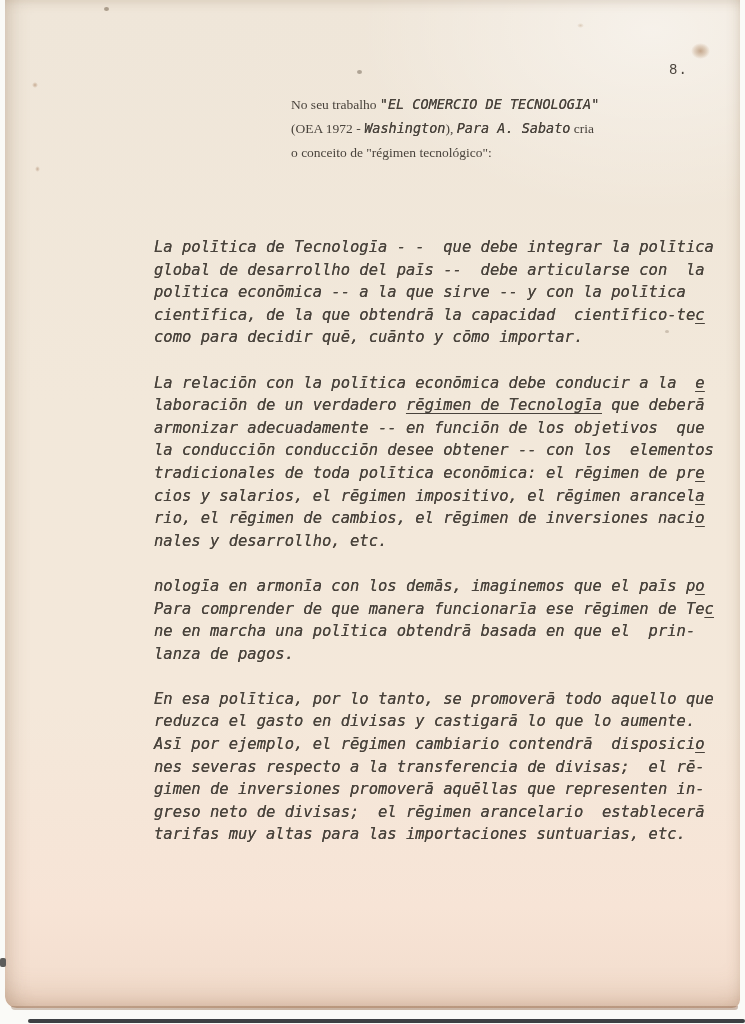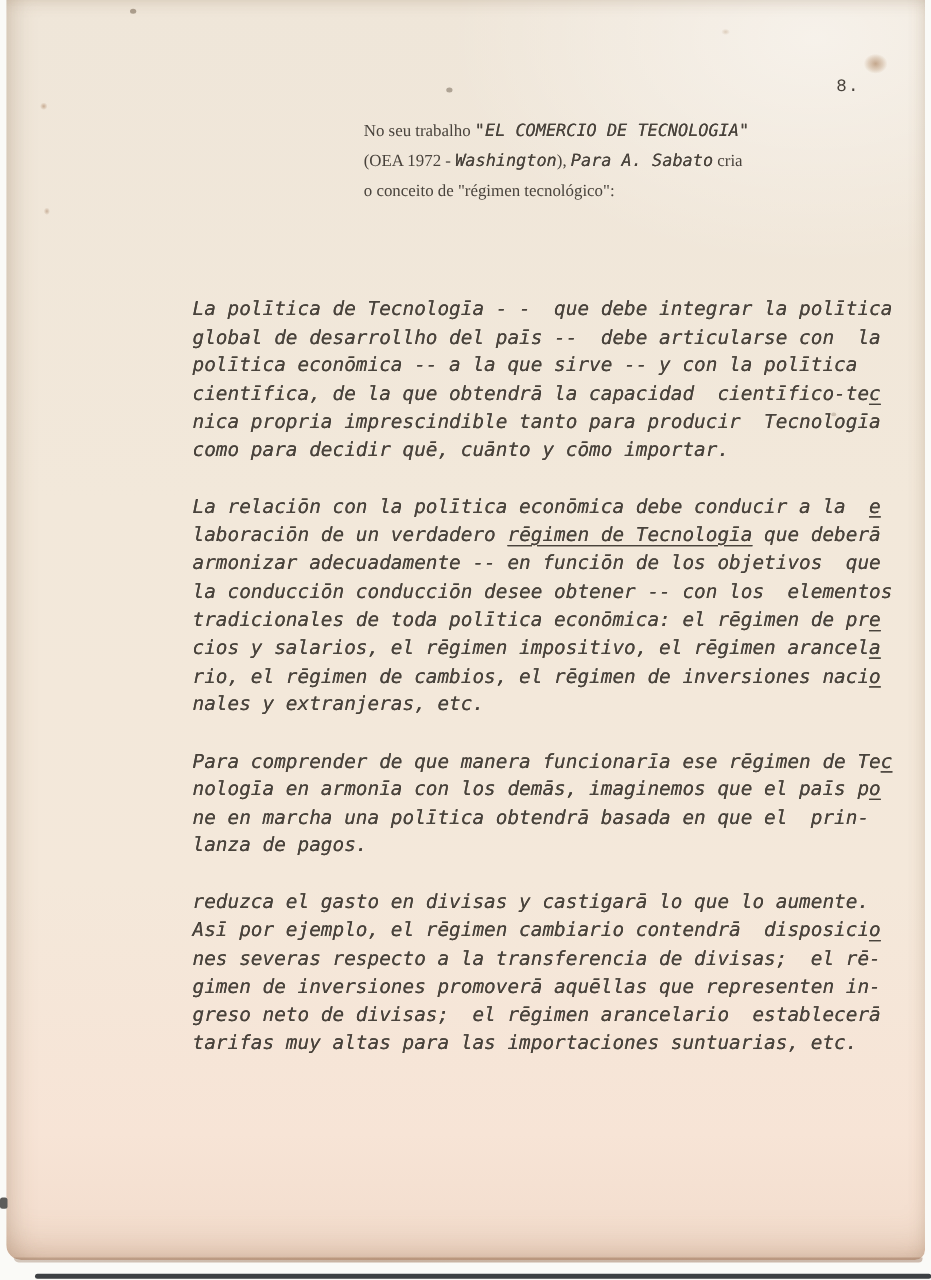--- a/index.html
+++ b/index.html
@@ -89,40 +89,40 @@
       <div class="line"><span class="plain">(OEA 1972 - </span><span class="script">Washington</span><span class="plain">), </span><span class="script">Para A. Sabato</span><span class="plain"> cria</span></div>
       <div class="line"><span class="plain">o conceito de "régimen tecnológico":</span></div>
     </div>
 
   <div class="bodytext ink">
     <div class="paragraph">
         <div class="line"><span class="script">La polītica de Tecnologīa - -  que debe integrar la polītica</span></div>
         <div class="line"><span class="script">global de desarrollho del paīs --  debe articularse con  la</span></div>
         <div class="line"><span class="script">polītica econōmica -- a la que sirve -- y con la polītica</span></div>
         <div class="line"><span class="script">cientīfica, de la que obtendrā la capacidad  cientīfico-te</span><span class="script u">c</span></div>
-        <div class="line"><span class="script">nica propria imprescindible tanto para producir  Tecnologīa</span></div>
         <div class="line"><span class="script">como para decidir quē, cuānto y cōmo importar.</span></div>
       </div>
     <div class="paragraph">
         <div class="line"><span class="script">La relaciōn con la polītica econōmica debe conducir a la  </span><span class="script u">e</span></div>
         <div class="line"><span class="script">laboraciōn de un verdadero </span><span class="script u">rēgimen de Tecnologīa</span><span class="script"> que deberā</span></div>
         <div class="line"><span class="script">armonizar adecuadamente -- en funciōn de los objetivos  que</span></div>
         <div class="line"><span class="script">la conducciōn conducciōn desee obtener -- con los  elementos</span></div>
         <div class="line"><span class="script">tradicionales de toda polītica econōmica: el rēgimen de pr</span><span class="script u">e</span></div>
         <div class="line"><span class="script">cios y salarios, el rēgimen impositivo, el rēgimen arancel</span><span class="script u">a</span></div>
         <div class="line"><span class="script">rio, el rēgimen de cambios, el rēgimen de inversiones naci</span><span class="script u">o</span></div>
-        <div class="line"><span class="script">nales y extranjeras, etc.</span></div>
+        <div class="line"><span class="script">nales y desarrollho, etc.</span></div>
       </div>
     <div class="paragraph">
+        <div class="line"><span class="script">nologīa en armonīa con los demās, imaginemos que el paīs p</span><span class="script u">o</span></div>
         <div class="line"><span class="script">Para comprender de que manera funcionarīa ese rēgimen de Te</span><span class="script u">c</span></div>
-        <div class="line"><span class="script">nologīa en armonīa con los demās, imaginemos que el paīs p</span><span class="script u">o</span></div>
         <div class="line"><span class="script">ne en marcha una polītica obtendrā basada en que el  prin-</span></div>
         <div class="line"><span class="script">lanza de pagos.</span></div>
       </div>
     <div class="paragraph">
+        <div class="line"><span class="script">En esa polītica, por lo tanto, se promoverā todo aquello que</span></div>
         <div class="line"><span class="script">reduzca el gasto en divisas y castigarā lo que lo aumente.</span></div>
         <div class="line"><span class="script">Asī por ejemplo, el rēgimen cambiario contendrā  disposici</span><span class="script u">o</span></div>
         <div class="line"><span class="script">nes severas respecto a la transferencia de divisas;  el rē-</span></div>
         <div class="line"><span class="script">gimen de inversiones promoverā aquēllas que representen in-</span></div>
         <div class="line"><span class="script">greso neto de divisas;  el rēgimen arancelario  establecerā</span></div>
         <div class="line"><span class="script">tarifas muy altas para las importaciones suntuarias, etc.</span></div>
       </div>
   </div>
 
   <div class="stain stain-big"></div>

